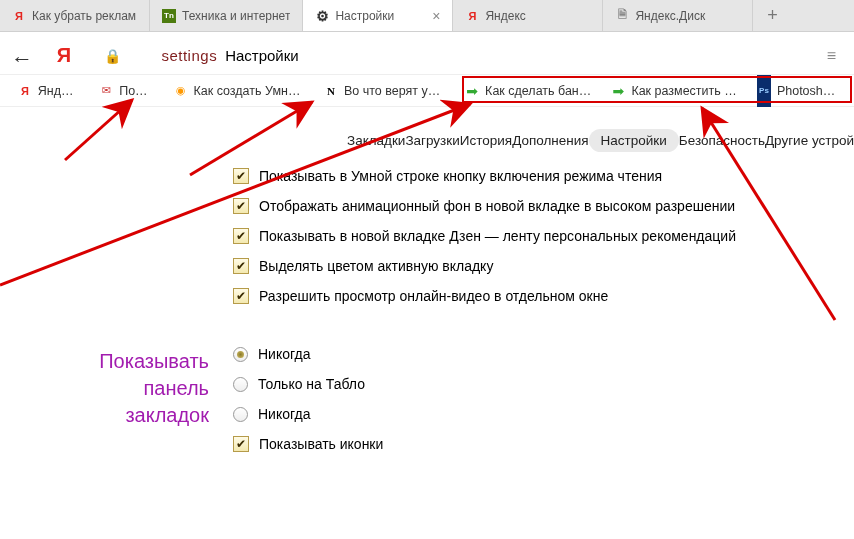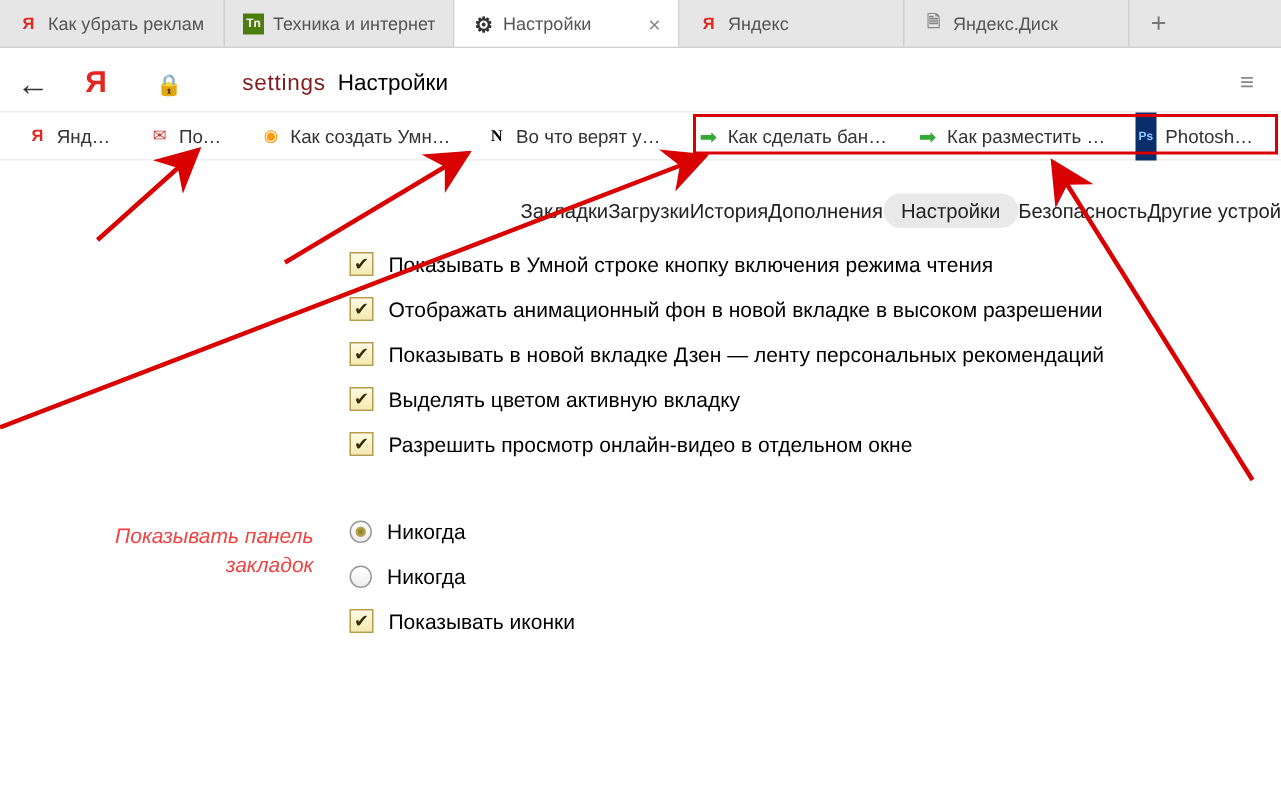--- a/index.html
+++ b/index.html
@@ -122,25 +122,24 @@
     padding: 4px 12px;
   }
   .content {
     padding: 0 0 0 58px;
   }
   .row { display: flex; align-items: flex-start; margin-bottom: 8px; }
   .lcol {
     width: 175px;
     text-align: right;
     padding-right: 24px;
-    font-size: 14px;
-    color: #ef4444;
+    font-size: 20px;
+    color: #a21caf;
     padding-top:2px;
     line-height:1.35;
-    font-style:italic;
   }
   .rcol { flex: 1; }
   .optline {
     display: flex;
     align-items: center;
     gap: 10px;
     margin-bottom: 14px;
     font-size: 14px;
     color: #000;
   }
@@ -286,20 +285,24 @@
 
   <div class="row" style="margin-top:28px;">
     <div class="lcol">
       <span>Показывать панель</span><br>
       <span>закладок</span>
     </div>
     <div class="rcol">
       <div class="optline">
         <span class="rd sel"></span>
         <span>Никогда</span>
+      </div>
+      <div class="optline">
+        <span class="rd"></span>
+        <span>Только на Табло</span>
       </div>
       <div class="optline">
         <span class="rd"></span>
         <span>Никогда</span>
       </div>
       <div class="optline">
         <span class="cb">✔</span>
         <span>Показывать иконки</span>
       </div>
     </div>

